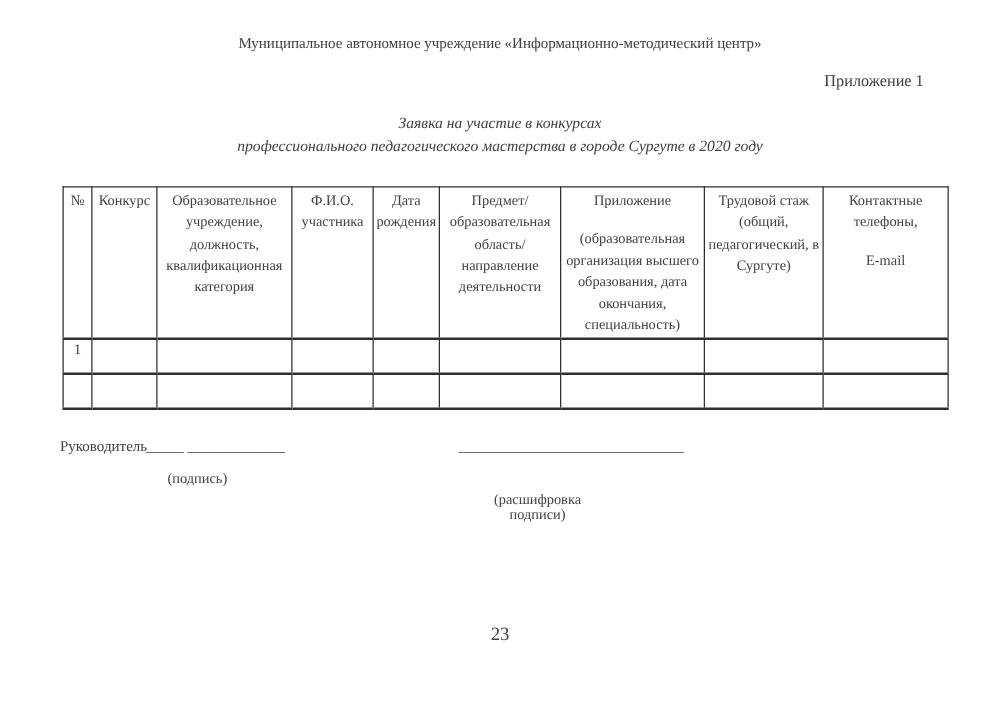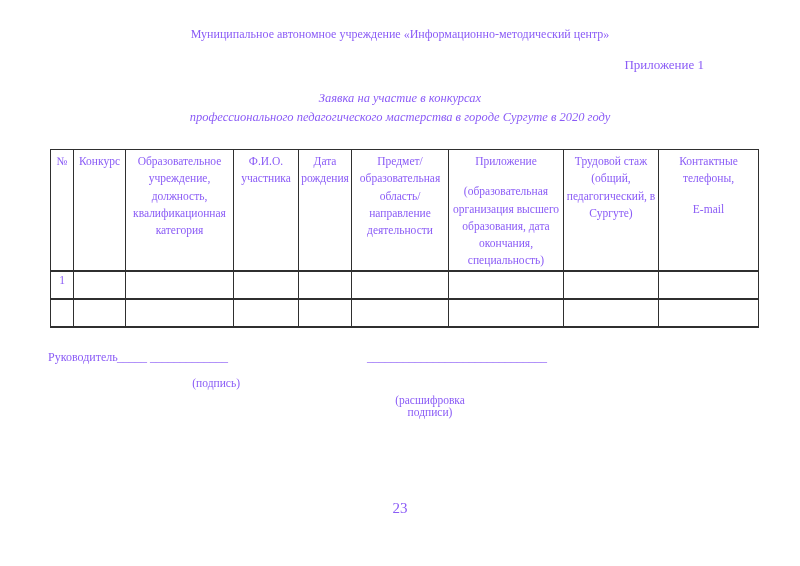--- a/index.html
+++ b/index.html
@@ -1,40 +1,40 @@
 <!DOCTYPE html>
 <html><head>
 <meta charset="utf-8">
 <style>
   html, body { margin: 0; padding: 0; background: #ffffff; }
   .page {
     width: 800px; height: 566px;
     position: relative;
     background: #ffffff;
-    color: #8b5cf6;
+    color: #404040;
     font-family: "Liberation Serif", "DejaVu Serif", serif;
     overflow: hidden;
   }
   .org-header {
     padding-top: 27px;
     text-align: center;
     font-size: 12px;
     line-height: 14px;
   }
   .appendix-heading {
     margin-top: 16px;
     text-align: center;
     font-weight: bold;
     font-size: 13.5px;
     line-height: 17px;
   }
   .appendix-number {
     margin-top: 15px;
     text-align: right;
-    padding-right: 96px;
+    padding-right: 61px;
     font-size: 13px;
     line-height: 17px;
     margin-left: 41px;
   }
   .doc-title {
     margin-top: 16px;
     text-align: center;
     font-size: 12.5px;
     line-height: 19px;
     font-style: italic;
@@ -74,21 +74,21 @@
   .th-sub.bold { font-weight: normal; }
   .sig-block {
     position: relative;
     margin-top: 18px;
     height: 70px;
     font-size: 12px;
   }
   .sig-role   { position: absolute; left: 48px;  top: 4px; }
   .sig-line-a { position: absolute; left: 117px; top: 4px; white-space: pre; }
   .sig-line-b { position: absolute; left: 367px; top: 4px; white-space: pre; }
-  .sig-cap-a  { position: absolute; left: 120px; top: 31px; width: 120px; text-align: right; font-size: 11.5px; }
+  .sig-cap-a  { position: absolute; left: 134px; top: 31px; width: 120px; text-align: left; font-size: 11.5px; }
   .sig-cap-b  { position: absolute; left: 374px; top: 48px; width: 112px; text-align: center; font-size: 11.5px; }
   .page-number {
     position: absolute;
     left: 0; right: 0; top: 500px;
     text-align: center;
     font-size: 15px;
   }
 </style>
 </head>
 <body>

